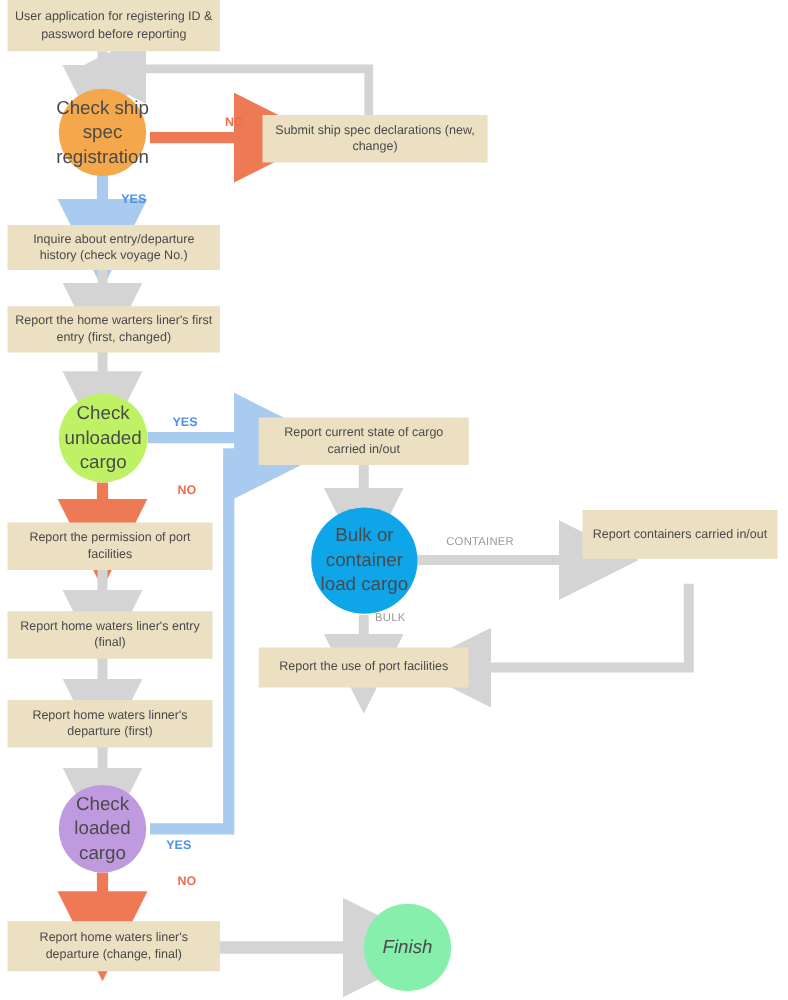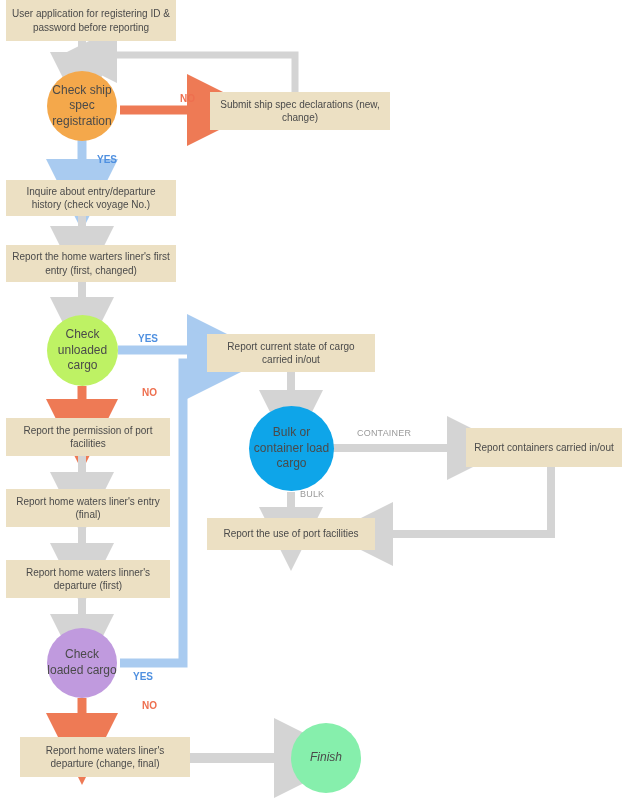--- a/index.html
+++ b/index.html
@@ -8,21 +8,21 @@
     font-family:"Liberation Sans","DejaVu Sans",sans-serif;
     color:#4a4a4a;
   }
   #canvas{position:absolute;inset:0;width:630px;height:800px;}
   #edges{position:absolute;left:0;top:0;width:630px;height:800px;}
   .node{position:absolute;box-sizing:border-box;display:flex;align-items:center;justify-content:center;text-align:center;}
   .box{
     background:#ece0c3;color:#4a4a4a;font-size:10px;line-height:1.35;
     padding:3px 5px;
   }
-  .circle{border-radius:50%;font-size:12px;line-height:1.3;color:#4a4a4a;}
+  .circle{border-radius:50%;font-size:15px;line-height:1.3;color:#4a4a4a;}
   .c-orange{background:#f4a84b;}
   .c-salmon{background:#bef264;}
   .c-pink{background:#0ea5e9;}
   .c-purple{background:#c09ade;}
   .c-finish{background:#86efac;font-style:italic;}
   .edge-label{position:absolute;font-size:10px;font-weight:bold;white-space:nowrap;}
   .lbl-no{color:#ee6f4f;padding-left:44px;}
   .lbl-yes{color:#4f90e0;}
   .lbl-gray{color:#9a9a9a;font-weight:normal;font-size:9px;letter-spacing:.2px;}
 </style>
@@ -90,33 +90,33 @@
   <div class="node box" style="left:6px;top:180px;width:170px;height:36px;">Inquire about entry/departure history (check voyage No.)</div>
 
   <div class="node box" style="left:6px;top:245px;width:170px;height:37px;">Report the home warters liner's first entry (first, changed)</div>
 
   <div class="node circle c-salmon" style="left:47px;top:315px;width:71px;height:71px;">Check unloaded cargo</div>
 
   <div class="node box" style="left:207px;top:334px;width:168px;height:38px;">Report current state of cargo carried in/out</div>
 
   <div class="node circle c-pink" style="left:249px;top:406px;width:85px;height:85px;">Bulk or container load cargo</div>
 
-  <div class="node box" style="left:466px;top:428px;width:156px;height:39px;">Report containers carried in/out</div>
+  <div class="node box" style="left:466px;top:408px;width:156px;height:39px;">Report containers carried in/out</div>
 
   <div class="node box" style="left:6px;top:418px;width:164px;height:38px;">Report the permission of port facilities</div>
 
   <div class="node box" style="left:6px;top:489px;width:164px;height:38px;">Report home waters liner's entry (final)</div>
 
   <div class="node box" style="left:6px;top:560px;width:164px;height:38px;">Report home waters linner's departure (first)</div>
 
   <div class="node box" style="left:207px;top:518px;width:168px;height:32px;">Report the use of port facilities</div>
 
   <div class="node circle c-purple" style="left:47px;top:628px;width:70px;height:70px;">Check loaded cargo</div>
 
-  <div class="node box" style="left:20px;top:737px;width:170px;height:40px;">Report home waters liner's departure (change, final)</div>
+  <div class="node box" style="left:6px;top:737px;width:170px;height:40px;">Report home waters liner's departure (change, final)</div>
 
   <div class="node circle c-finish" style="left:291px;top:723px;width:70px;height:70px;">Finish</div>
 
   <div class="edge-label lbl-no" style="left:136px;top:93px;">NO</div>
 
   <div class="edge-label lbl-yes" style="left:97px;top:154px;">YES</div>
 
   <div class="edge-label lbl-yes" style="left:138px;top:333px;">YES</div>
 
   <div class="edge-label lbl-no" style="left:98px;top:387px;">NO</div>

